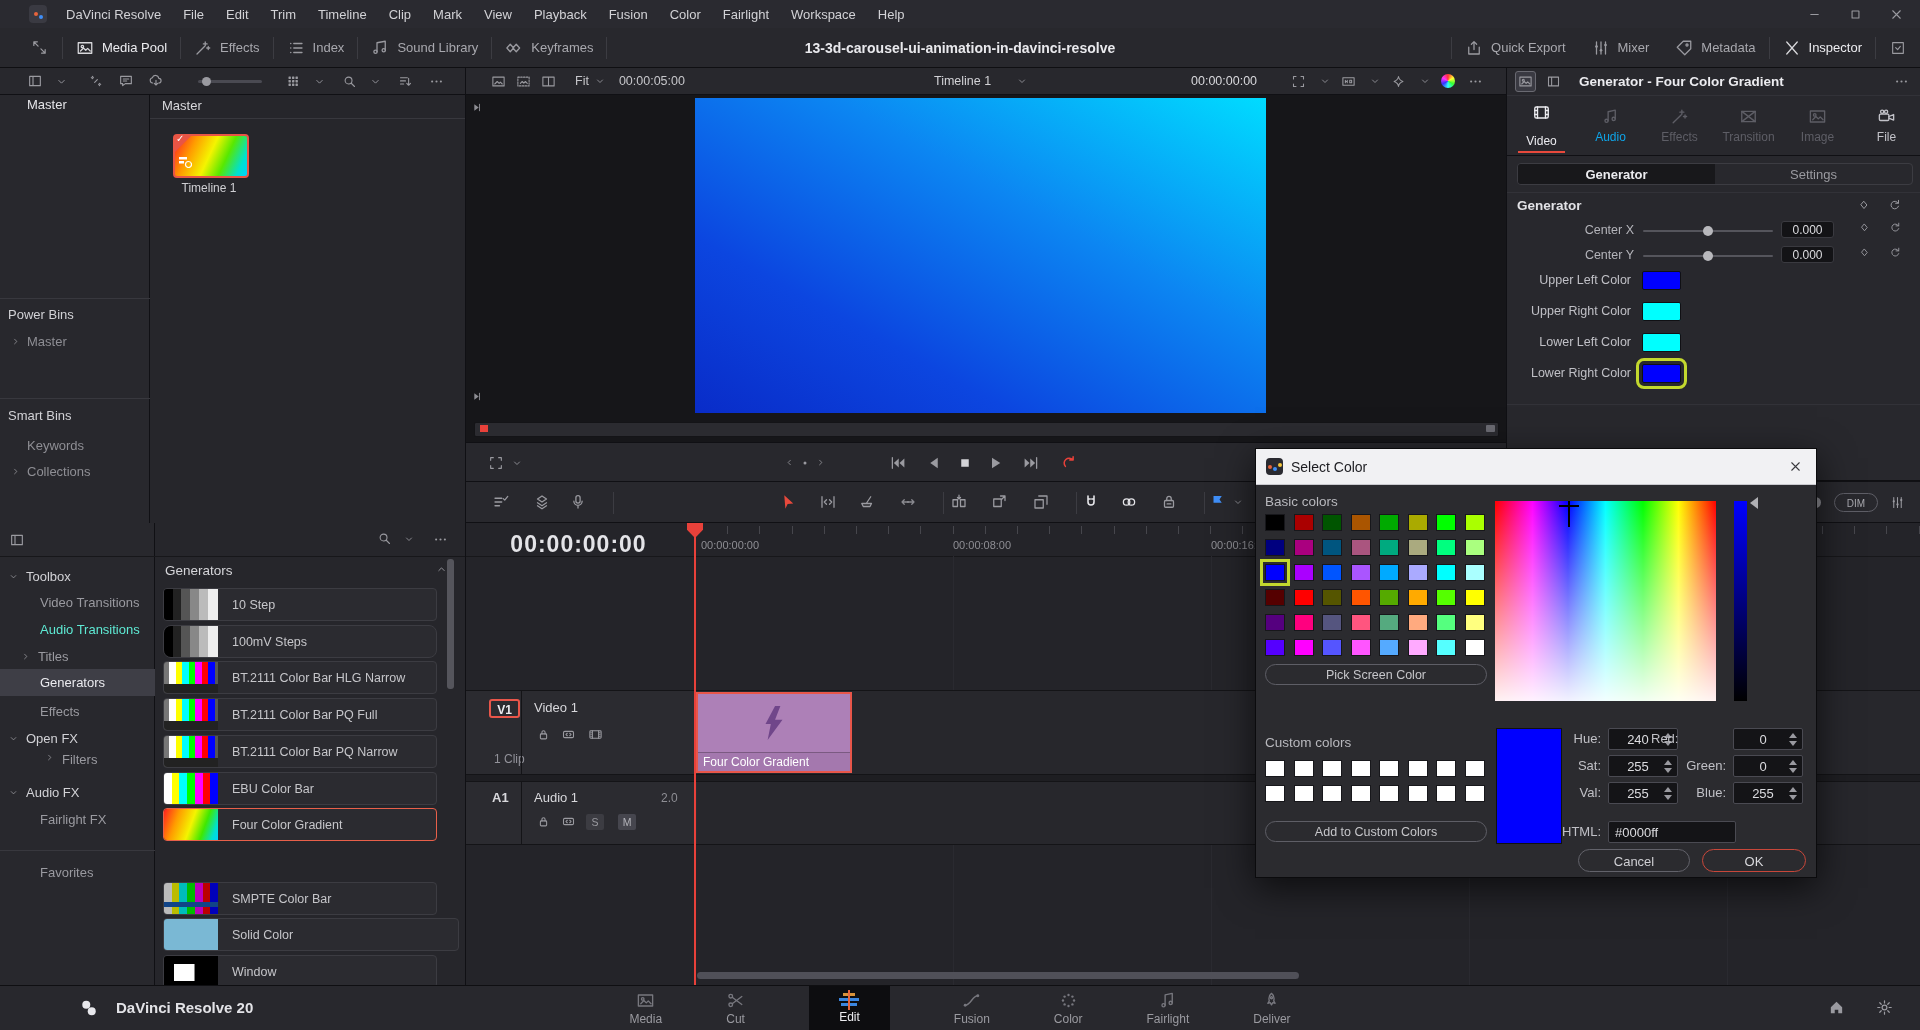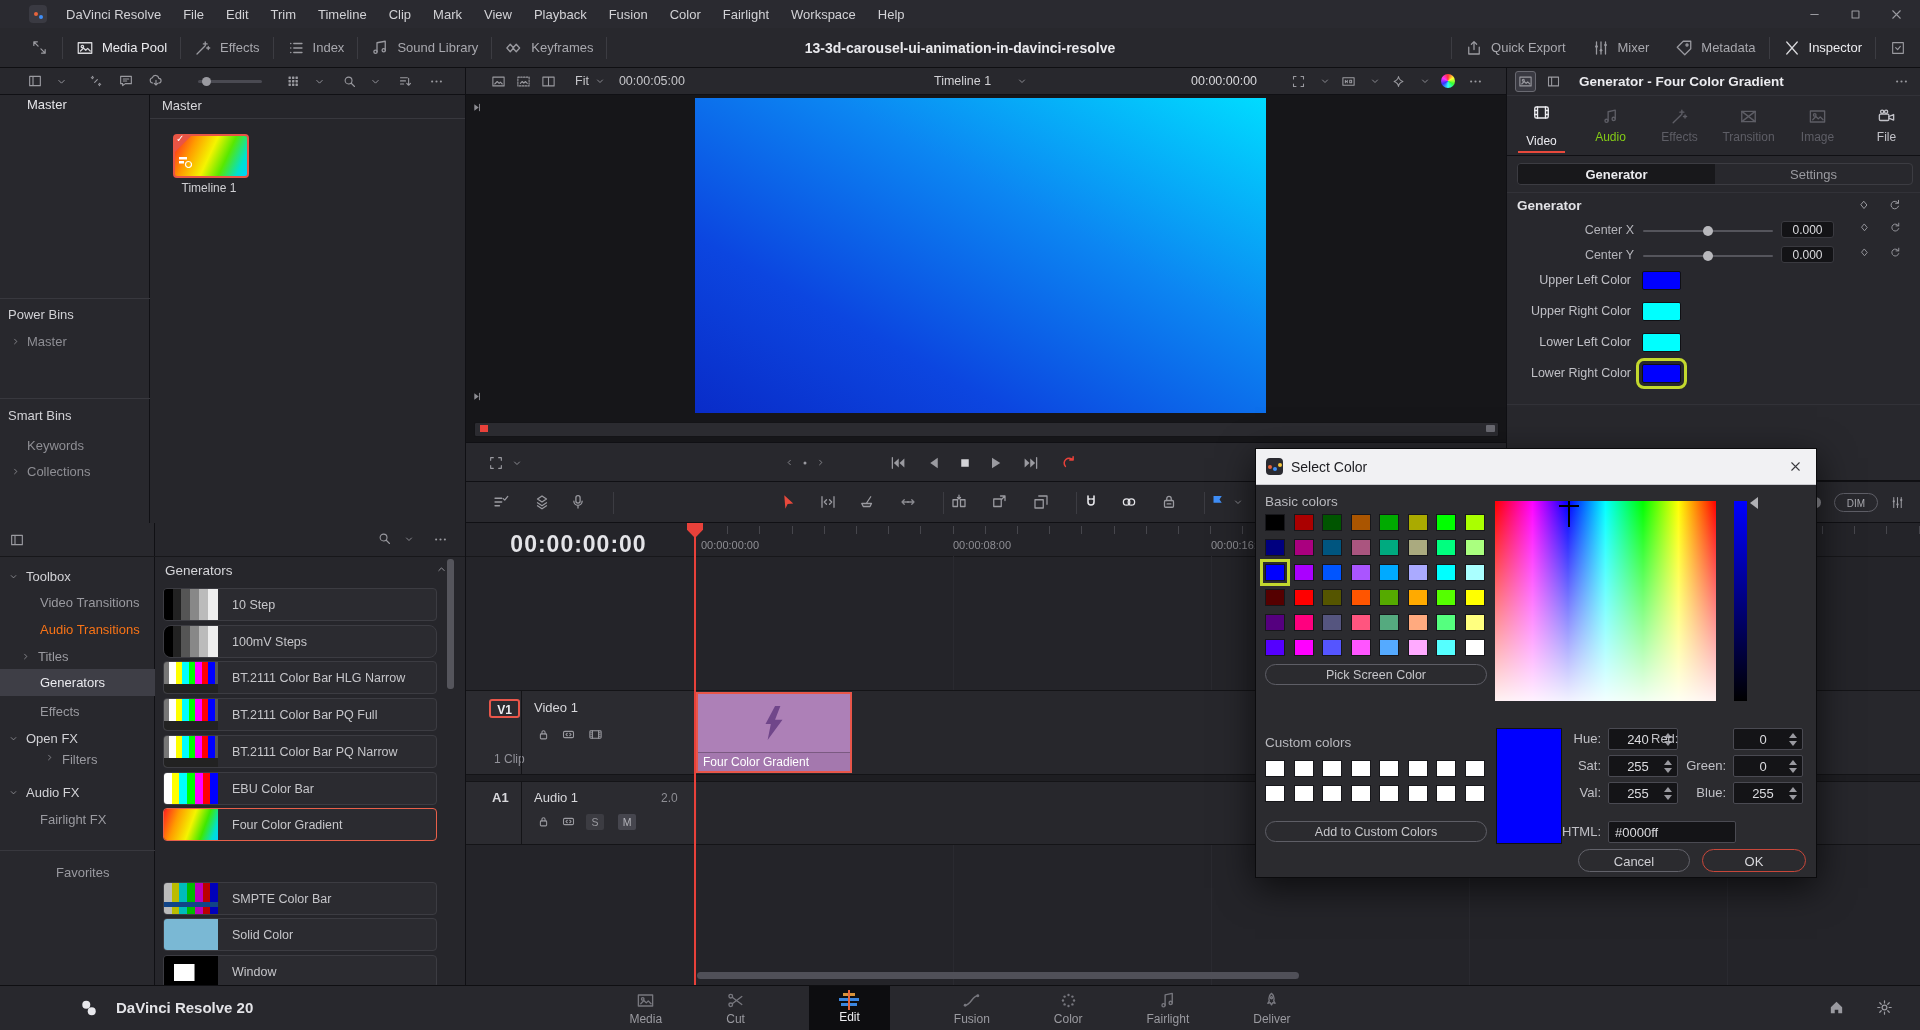--- a/index.html
+++ b/index.html
@@ -484,21 +484,21 @@
         <div style="position: absolute; left: 11px; right: 11px; bottom: 2px; height: 2px; background: rgb(232, 73, 60);"></div>
       </div>
       <div style="flex: 1 1 0%; display: flex; flex-direction: column; align-items: center; justify-content: center; gap: 4px; position: relative;">
         <span class="ic" style="color: rgb(94, 94, 102);">
           <svg width="19" height="19" viewBox="0 0 24 24" fill="none" stroke="currentColor" stroke-width="1.7" stroke-linecap="round" stroke-linejoin="round">
             <path d="M9 17.5V6l9-2v11"></path>
             <circle cx="7" cy="17.5" r="2"></circle>
             <circle cx="16" cy="15" r="2"></circle>
           </svg>
         </span>
-        <div style="font-size: 12px; color: #84cc16;">Audio</div>
+        <div style="font-size: 12px; color: #0ea5e9;">Audio</div>
       </div>
       <div style="flex: 1 1 0%; display: flex; flex-direction: column; align-items: center; justify-content: center; gap: 4px; position: relative;">
         <span class="ic" style="color: rgb(94, 94, 102);">
           <svg width="19" height="19" viewBox="0 0 24 24" fill="none" stroke="currentColor" stroke-width="1.7" stroke-linecap="round" stroke-linejoin="round">
             <path d="M4 20L14 10 M15 4v5 M12.5 6.5h5 M19 10v4 M17 12h4"></path>
           </svg>
         </span>
         <div style="font-size: 12px; color: rgb(94, 94, 102);">Effects</div>
       </div>
       <div style="flex: 1 1 0%; display: flex; flex-direction: column; align-items: center; justify-content: center; gap: 4px; position: relative;">
@@ -703,21 +703,21 @@
       <span class="ic" style="margin-left: 8px;">
         <svg width="11" height="11" viewBox="0 0 24 24" fill="none" stroke="currentColor" stroke-width="1.7" stroke-linecap="round" stroke-linejoin="round">
           <path d="M7 10l5 5 5-5"></path>
         </svg>
       </span>
       <div style="margin-left: 7px;">Toolbox</div>
     </div>
     <div style="position: absolute; left: 0px; top: 66px; width: 155px; height: 27px; display: flex; align-items: center; font-size: 13px; color: rgb(154, 154, 160);">
       <div style="margin-left: 40px;">Video Transitions</div>
     </div>
-    <div style="position: absolute; left: 0px; top: 93px; width: 155px; height: 27px; display: flex; align-items: center; font-size: 13px; color: #f97316;">
+    <div style="position: absolute; left: 0px; top: 93px; width: 155px; height: 27px; display: flex; align-items: center; font-size: 13px; color: #5eead4;">
       <div style="margin-left: 40px;">Audio Transitions</div>
     </div>
     <div style="position: absolute; left: 0px; top: 120px; width: 155px; height: 27px; display: flex; align-items: center; font-size: 13px; color: rgb(154, 154, 160);">
       <span class="ic" style="margin-left: 20px;">
         <svg width="11" height="11" viewBox="0 0 24 24" fill="none" stroke="currentColor" stroke-width="1.7" stroke-linecap="round" stroke-linejoin="round">
           <path d="M10 7l5 5-5 5"></path>
         </svg>
       </span>
       <div style="margin-left: 7px;">Titles</div>
     </div>
@@ -748,21 +748,21 @@
         <svg width="11" height="11" viewBox="0 0 24 24" fill="none" stroke="currentColor" stroke-width="1.7" stroke-linecap="round" stroke-linejoin="round">
           <path d="M7 10l5 5 5-5"></path>
         </svg>
       </span>
       <div style="margin-left: 7px;">Audio FX</div>
     </div>
     <div style="position: absolute; left: 0px; top: 283px; width: 155px; height: 27px; display: flex; align-items: center; font-size: 13px; color: rgb(154, 154, 160);">
       <div style="margin-left: 40px;">Fairlight FX</div>
     </div>
     <div style="position: absolute; left: 0px; top: 327px; width: 155px; height: 1px; background: rgb(56, 56, 62);"></div>
-    <div style="position: absolute; left: 40px; top: 342px; font-size: 13px; color: rgb(154, 154, 160); margin-left: 16px;">Favorites</div>
+    <div style="position: absolute; left: 40px; top: 342px; font-size: 13px; color: rgb(154, 154, 160);">Favorites</div>
   </div>
 <div class="abs" id="gen-panel" style="left:155px;top:523px;width:310px;height:462px;background:#26262b;overflow:hidden;">
     <div style="position: absolute; left: 0px; top: 0px; width: 310px; height: 33px; border-bottom: 1px solid rgb(23, 23, 26);">
       <span class="ic" style="position: absolute; left: 222px; top: 8px;">
         <svg width="15" height="15" viewBox="0 0 24 24" fill="none" stroke="currentColor" stroke-width="1.7" stroke-linecap="round" stroke-linejoin="round">
           <circle cx="10.5" cy="10.5" r="5.5"></circle>
           <path d="M14.8 14.8L20 20"></path>
         </svg>
       </span>
       <span class="ic" style="position: absolute; left: 248px; top: 10px;">
@@ -809,21 +809,21 @@
       <div style="margin-left: 14px; font-size: 12.5px; color: rgb(198, 198, 202); white-space: nowrap;">EBU Color Bar</div>
     </div>
     <div style="position: absolute; left: 8px; top: 285px; width: 274px; height: 33px; border: 1.5px solid rgb(232, 96, 74); border-radius: 4px; background: rgb(43, 43, 48); display: flex; align-items: center; overflow: hidden; box-sizing: border-box;">
       <div style="width: 54px; height: 100%; flex: 0 0 auto; background: linear-gradient(110deg, rgb(255, 32, 32), rgb(255, 156, 0) 25%, rgb(244, 244, 0) 50%, rgb(64, 232, 0) 72%, rgb(0, 224, 208) 90%, rgb(0, 208, 255) 100%);"></div>
       <div style="margin-left: 14px; font-size: 12.5px; color: rgb(198, 198, 202); white-space: nowrap;">Four Color Gradient</div>
     </div>
     <div style="position: absolute; left: 8px; top: 359px; width: 274px; height: 33px; border: 1.5px solid rgb(60, 60, 66); border-radius: 4px; background: rgb(43, 43, 48); display: flex; align-items: center; overflow: hidden; box-sizing: border-box;">
       <div style="width: 54px; height: 100%; flex: 0 0 auto; background: linear-gradient(rgba(0, 0, 0, 0) 0px, rgba(0, 0, 0, 0) 62%, rgb(17, 68, 136) 62%, rgb(17, 68, 136) 78%, rgba(0, 0, 0, 0) 78%), linear-gradient(90deg, rgb(187, 187, 187) 0px, rgb(187, 187, 187) 14%, rgb(187, 187, 0) 0px, rgb(187, 187, 0) 28%, rgb(0, 187, 187) 0px, rgb(0, 187, 187) 43%, rgb(0, 187, 0) 0px, rgb(0, 187, 0) 57%, rgb(187, 0, 187) 0px, rgb(187, 0, 187) 72%, rgb(187, 0, 0) 0px, rgb(187, 0, 0) 86%, rgb(0, 0, 187) 0px, rgb(0, 0, 187) 100%), linear-gradient(rgba(0, 0, 0, 0) 0px, rgba(0, 0, 0, 0) 78%, rgb(17, 17, 17) 78%); background-blend-mode: normal;"></div>
       <div style="margin-left: 14px; font-size: 12.5px; color: rgb(198, 198, 202); white-space: nowrap;">SMPTE Color Bar</div>
     </div>
-    <div style="position: absolute; left: 8px; top: 395px; width: 274px; height: 33px; border: 1.5px solid rgb(60, 60, 66); border-radius: 4px; background: rgb(43, 43, 48); display: flex; align-items: center; overflow: hidden; box-sizing: border-box;">
+    <div style="position: absolute; left: 8px; top: 395px; width: 296px; height: 33px; border: 1.5px solid rgb(60, 60, 66); border-radius: 4px; background: rgb(43, 43, 48); display: flex; align-items: center; overflow: hidden; box-sizing: border-box;">
       <div style="width: 54px; height: 100%; flex: 0 0 auto; background: rgb(122, 184, 212);"></div>
       <div style="margin-left: 14px; font-size: 12.5px; color: rgb(198, 198, 202); white-space: nowrap;">Solid Color</div>
     </div>
     <div style="position: absolute; left: 8px; top: 432px; width: 274px; height: 33px; border: 1.5px solid rgb(60, 60, 66); border-radius: 4px; background: rgb(43, 43, 48); display: flex; align-items: center; overflow: hidden; box-sizing: border-box;">
       <div style="width: 54px; height: 100%; flex: 0 0 auto; background: linear-gradient(rgb(255, 255, 255), rgb(255, 255, 255)) 30% 55% / 38% 55% no-repeat, rgb(0, 0, 0);"></div>
       <div style="margin-left: 14px; font-size: 12.5px; color: rgb(198, 198, 202); white-space: nowrap;">Window</div>
     </div>
     <div style="position: absolute; left: 292px; top: 36px; width: 7px; height: 130px; background: rgb(85, 85, 92); border-radius: 3px;"></div>
   </div>
 

